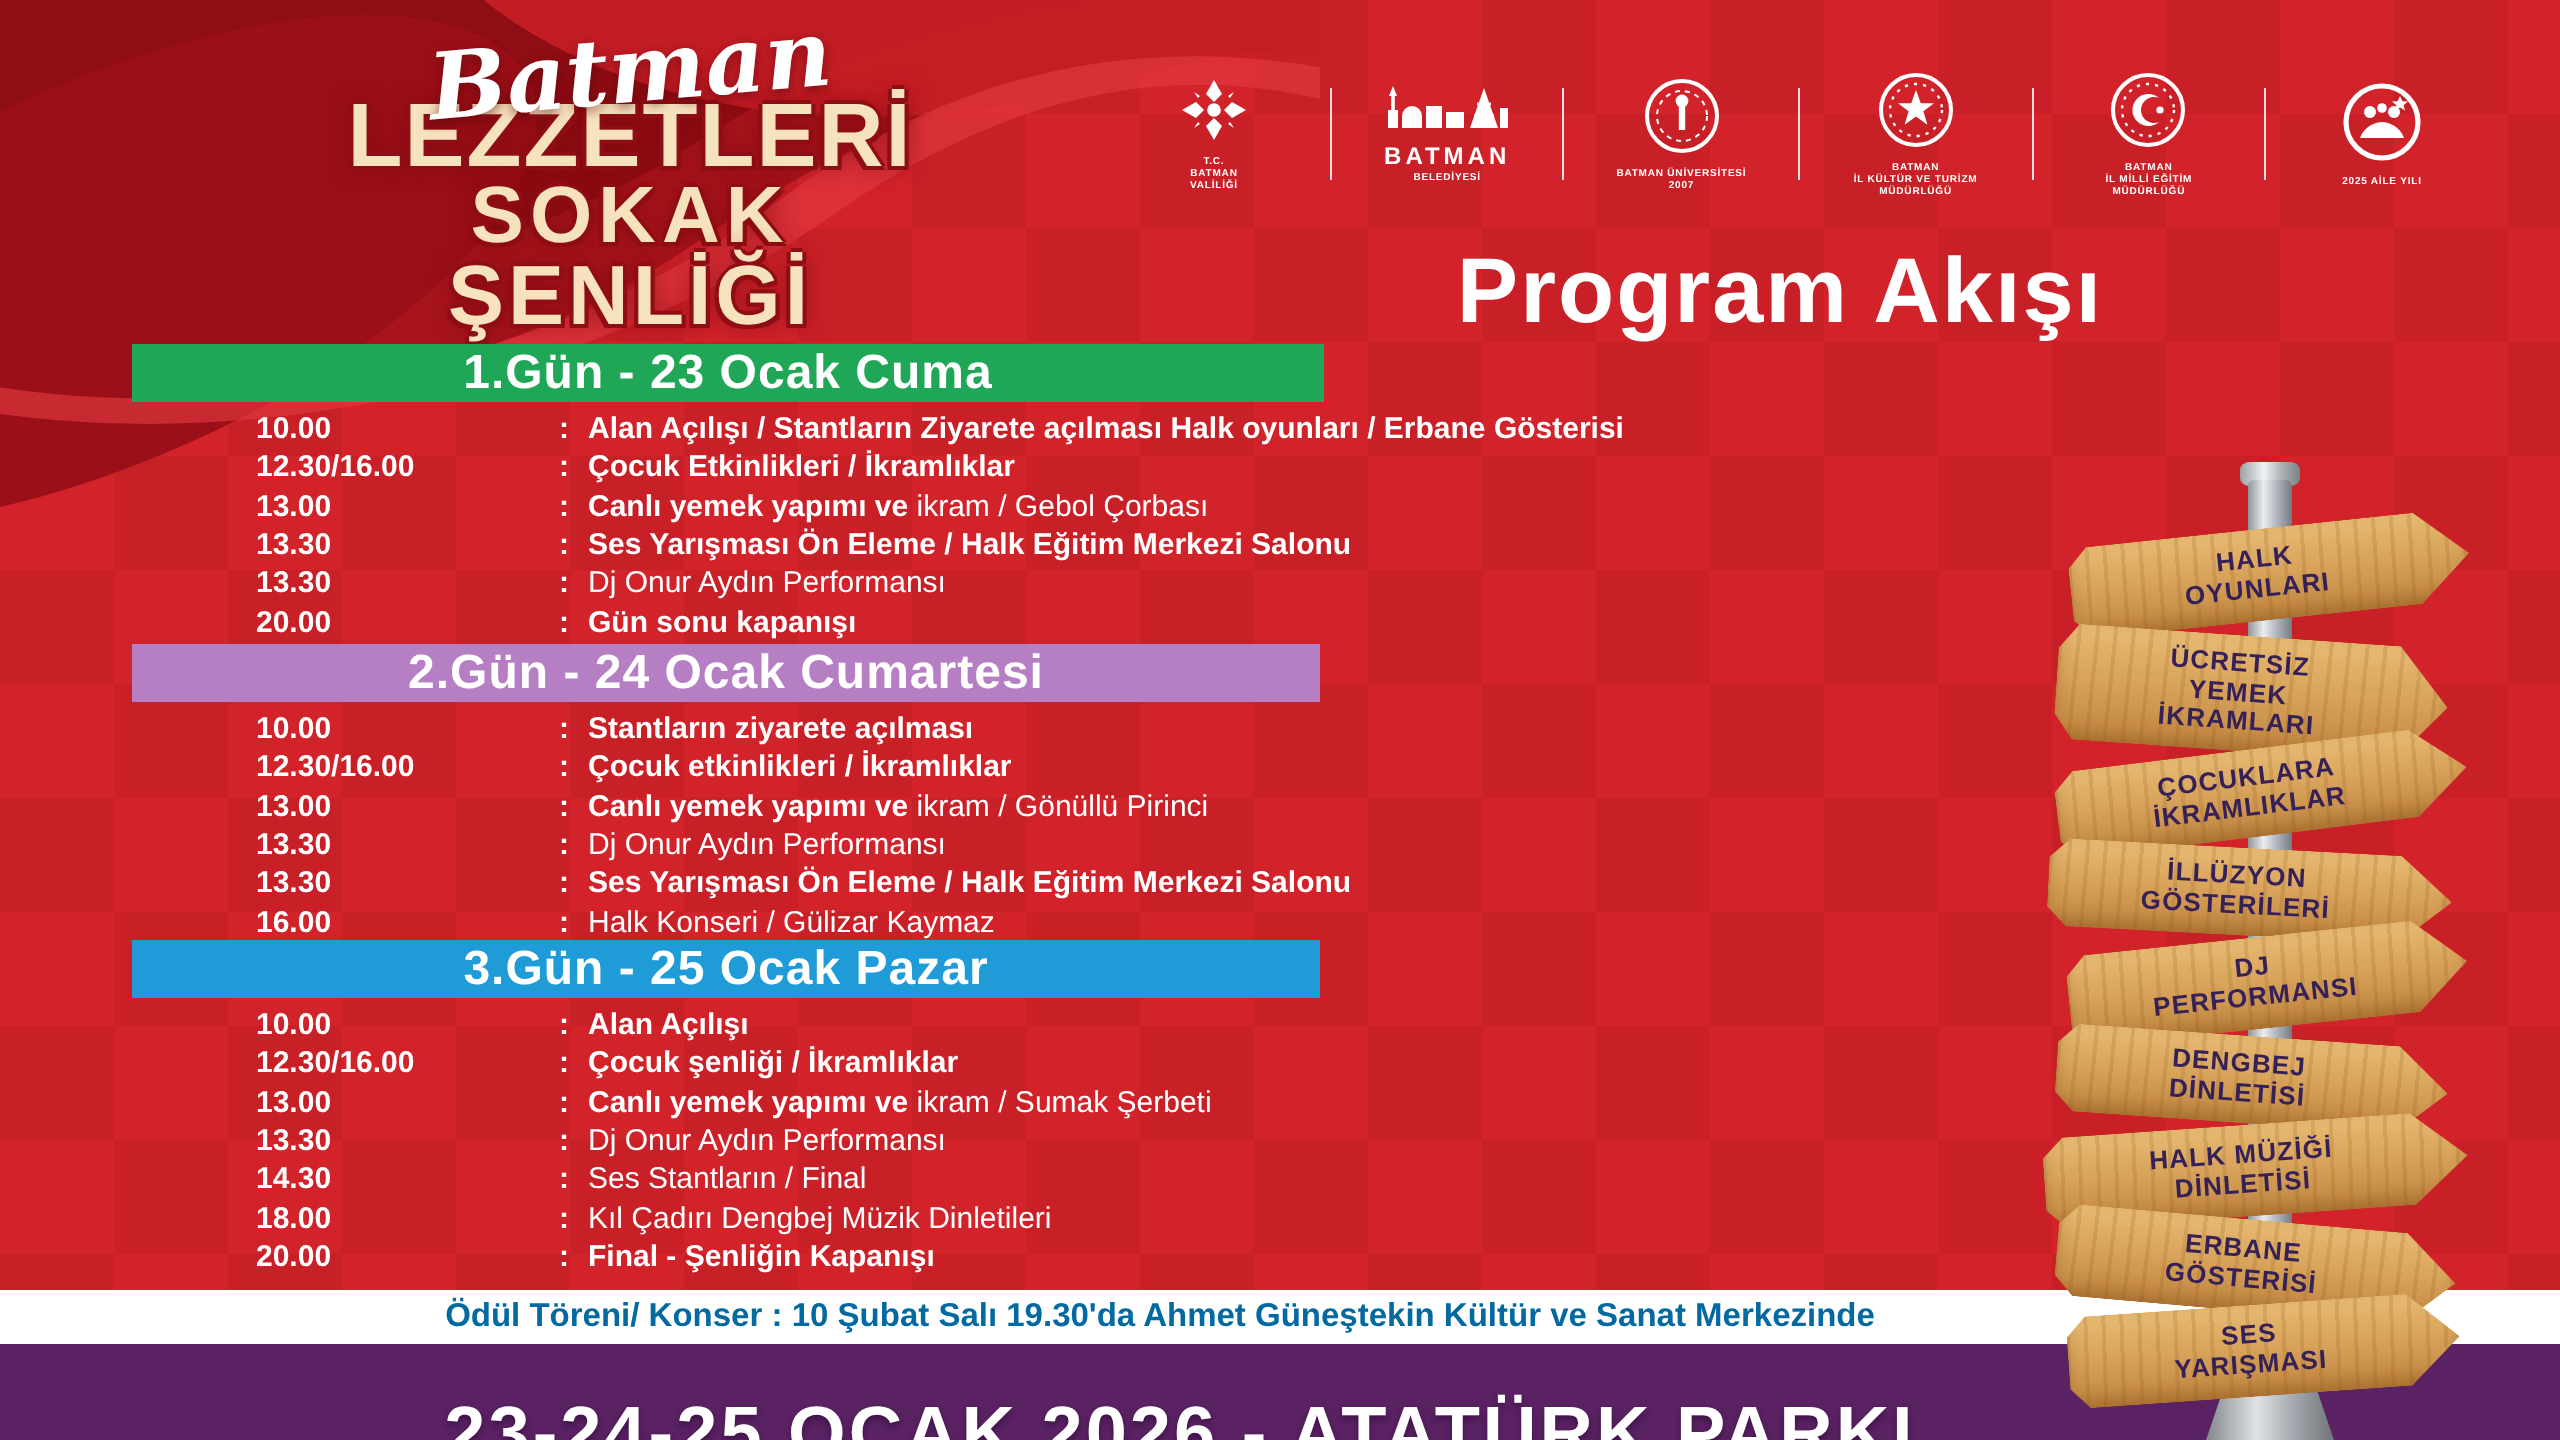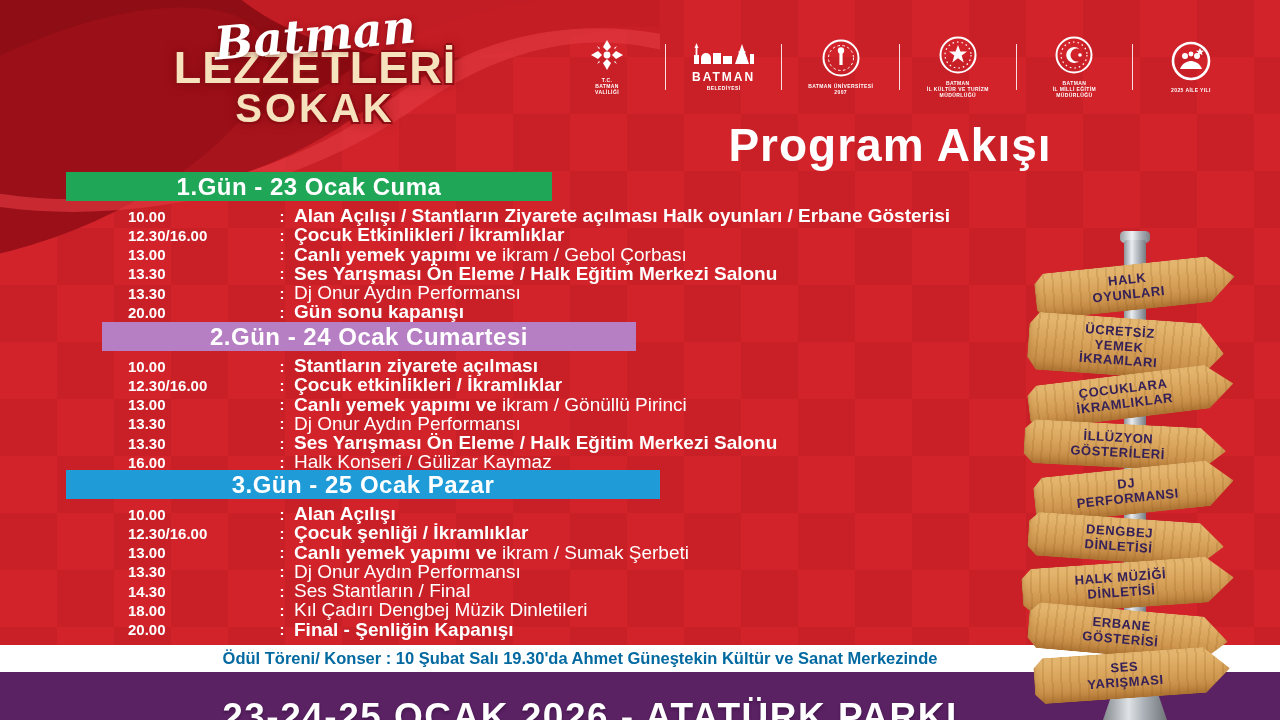--- a/index.html
+++ b/index.html
@@ -30,21 +30,21 @@
     font-size:46px;font-weight:800;letter-spacing:1px;margin-top:26px;}
   
   .schedule{position:absolute;left:66px;top:172px;width:1010px;}
   .day{position:absolute;left:0;}
   .day-banner{height:29px;display:flex;align-items:center;justify-content:center;}
   .day-title{color:#fff;font-weight:800;font-size:24px;letter-spacing:.5px;line-height:1;}
   .rows{margin-top:4px;}
   .row{display:grid;grid-template-columns:142px 24px auto;padding-left:62px;height:19.3px;align-items:center;white-space:nowrap;}
   .time{color:#fff;font-weight:800;font-size:15px;}
   .colon{color:#fff;font-weight:700;font-size:15px;text-align:center;}
-  .desc{color:#fff;font-weight:600;font-size:19px;}
+  .desc{color:#fff;font-weight:600;font-size:15px;}
   .desc .b{font-weight:400;}
   
   .signpost{position:absolute;left:0;top:0;width:1280px;height:720px;pointer-events:none;z-index:6;}
   .pole{position:absolute;left:1124px;top:240px;width:22px;height:448px;
     background:linear-gradient(90deg,#8f9499 0%,#e9edf0 35%,#b9bfc5 60%,#767b80 100%);border-radius:3px;}
   .pole-cap{position:absolute;left:1120px;top:231px;width:30px;height:12px;border-radius:5px/4px;
     background:linear-gradient(90deg,#9aa0a5,#f0f3f5 40%,#aab0b6 70%,#7c8186);}
   .pole-base{position:absolute;left:1103px;top:658px;width:64px;height:62px;
     clip-path:polygon(33% 0,67% 0,100% 100%,0 100%);
     background:linear-gradient(90deg,#83888d,#dfe3e6 40%,#a9afb5 65%,#6f7478);}
@@ -76,20 +76,21 @@
     <path d="M-60,100 C70,160 230,150 350,70 C430,18 520,-8 660,-6 L660,-70 L-70,-70 Z" fill="#8f0d14"></path>
     <ellipse cx="55" cy="135" rx="230" ry="95" fill="#9b0f18" transform="rotate(-24 55 135)"></ellipse>
     <path d="M230,-10 C300,55 430,78 560,40 C610,26 640,28 662,42 L662,-30 Z" fill="#c81e26" opacity=".9"></path>
     <path d="M-40,200 C120,235 300,190 420,105 C500,50 580,30 662,50 L662,34 C560,16 470,40 390,100 C280,182 110,222 -40,186 Z" fill="#e23940" opacity=".65"></path>
   </svg>
 
   <div class="brand">
     <span class="brand-script">Batman</span>
     <div class="brand-line l2">LEZZETLERİ</div>
     <div class="brand-line l1">SOKAK</div>
+    <div class="brand-line l3">ŞENLİĞİ</div>
   </div>
 
   <div class="logos" id="logos">
       <div class="logo">
         <span class="logo-icon"><svg width="34" height="32" viewBox="0 0 34 32" fill="#fff">
             <polygon points="17,1 21,8 17,12 13,8"></polygon>
             <polygon points="17,31 21,24 17,20 13,24"></polygon>
             <polygon points="1,16 8,12 12,16 8,20"></polygon>
             <polygon points="33,16 26,12 22,16 26,20"></polygon>
             <circle cx="17" cy="16" r="3.4"></circle>
@@ -157,21 +158,21 @@
             <polygon points="29,7 30.2,9.6 33,9.8 30.8,11.6 31.5,14.2 29,12.7 26.5,14.2 27.2,11.6 25,9.8 27.8,9.6" fill="#fff"></polygon>
           </svg></span>
         <div class="logo-label"><span>2025 AİLE YILI</span></div>
       </div>
     </div>
 
   <div class="program-title">Program Akışı</div>
 
   <div class="schedule" id="schedule">
       <section class="day" style="top: 0px; width: 1010px;">
-        <div class="day-banner" style="background: rgb(31, 167, 87); width: 486px;">
+        <div class="day-banner" style="background: rgb(31, 167, 87); width: 596px;">
           <span class="day-title">1.Gün - 23 Ocak Cuma</span>
         </div>
         <div class="rows">
           <div class="row">
             <span class="time">10.00</span>
             <span class="colon">:</span>
             <span class="desc"><span>Alan Açılışı / Stantların Ziyarete açılması Halk oyunları / Erbane Gösterisi</span></span>
           </div>
           <div class="row">
             <span class="time">12.30/16.00</span>
@@ -194,21 +195,21 @@
             <span class="desc"><span class="b">Dj Onur Aydın Performansı</span></span>
           </div>
           <div class="row">
             <span class="time">20.00</span>
             <span class="colon">:</span>
             <span class="desc"><span>Gün sonu kapanışı</span></span>
           </div>
         </div>
       </section>
       <section class="day" style="top: 150px; width: 1010px;">
-        <div class="day-banner" style="background: rgb(183, 127, 195); width: 534px; margin-left: 36px;">
+        <div class="day-banner" style="background: rgb(183, 127, 195); width: 594px;">
           <span class="day-title">2.Gün - 24 Ocak Cumartesi</span>
         </div>
         <div class="rows">
           <div class="row">
             <span class="time">10.00</span>
             <span class="colon">:</span>
             <span class="desc"><span>Stantların ziyarete açılması</span></span>
           </div>
           <div class="row">
             <span class="time">12.30/16.00</span>

